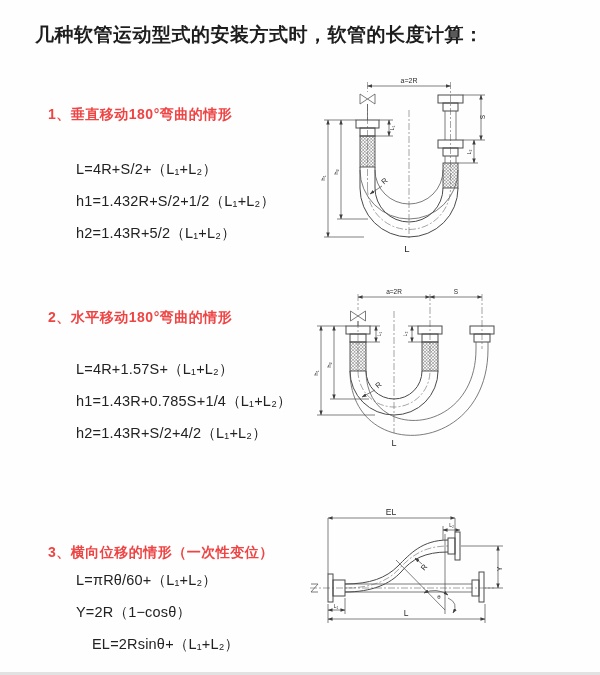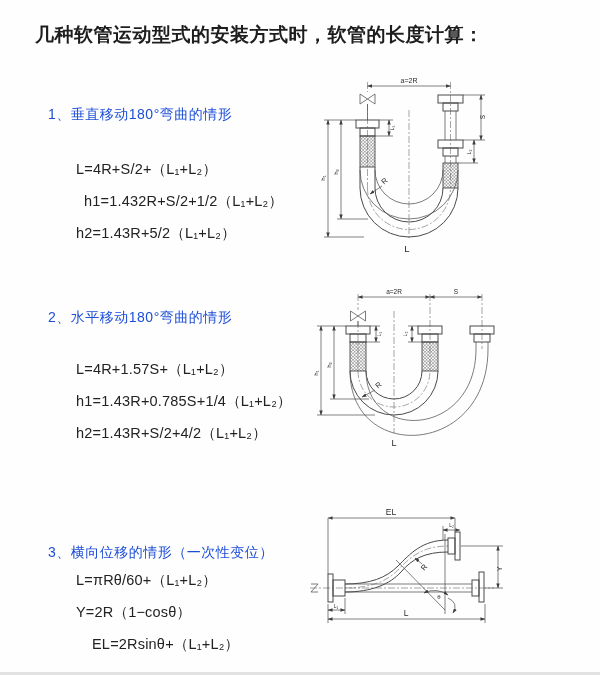--- a/index.html
+++ b/index.html
@@ -4,40 +4,40 @@
 <style>
   html,body{margin:0;padding:0;}
   body{
     width:600px;height:675px;position:relative;overflow:hidden;
     background:#fefefe;
     font-family:"Liberation Sans","DejaVu Sans",sans-serif;
     color:#222;
   }
   .abs{position:absolute;}
   .title{font-size:19px;font-weight:bold;letter-spacing:0.5px;color:#1d1d1d;}
-  .sec-head{font-size:14px;font-weight:normal;color:#1d4ed8;letter-spacing:0.5px;}
+  .sec-head{font-size:14px;font-weight:bold;color:#ef4444;letter-spacing:0.5px;}
   .formula{font-size:14.5px;color:#222;letter-spacing:0.2px;margin-top:22px;}
   svg{position:absolute;overflow:visible;}
   .ol{stroke:#4a4a4a;stroke-width:1;fill:none;}
   .ol2{stroke:#5a5a5a;stroke-width:0.8;fill:none;}
   .dl{stroke:#4a4a4a;stroke-width:0.7;fill:none;}
   .cl{stroke:#6a6a6a;stroke-width:0.6;fill:none;stroke-dasharray:7 2 2 2;}
   .dt{fill:#2a2a2a;stroke:none;font-family:"Liberation Sans","DejaVu Sans",sans-serif;}
   .page-edge{position:absolute;left:0;bottom:0;width:600px;height:3px;background:#e2e2e2;}
 </style>
 </head>
 <body>
 
 <div class="abs title" style="left:35px;top:22px;">几种软管运动型式的安装方式时，软管的长度计算：</div>
 
 <div class="abs sec-head" style="left:48px;top:106px;">
   <span>1、</span><span>垂直移动180°弯曲的情形</span>
 </div>
 <div class="abs formula" style="left:76px;top:138px;">L=4R+S/2+（L₁+L₂）</div>
-<div class="abs formula" style="left:84px;top:170px;text-align:right;">h1=1.432R+S/2+1/2（L₁+L₂）</div>
+<div class="abs formula" style="left:76px;top:170px;text-align:right;">h1=1.432R+S/2+1/2（L₁+L₂）</div>
 <div class="abs formula" style="left:76px;top:202px;">h2=1.43R+5/2（L₁+L₂）</div>
 
 <div class="abs sec-head" style="left:48px;top:309px;">
   <span>2、</span><span>水平移动180°弯曲的情形</span>
 </div>
 <div class="abs formula" style="left:76px;top:338px;">L=4R+1.57S+（L₁+L₂）</div>
 <div class="abs formula" style="left:76px;top:370px;">h1=1.43R+0.785S+1/4（L₁+L₂）</div>
 <div class="abs formula" style="left:76px;top:402px;">h2=1.43R+S/2+4/2（L₁+L₂）</div>
 
 <div class="abs sec-head" style="left:48px;top:508px;margin-top:36px;">

